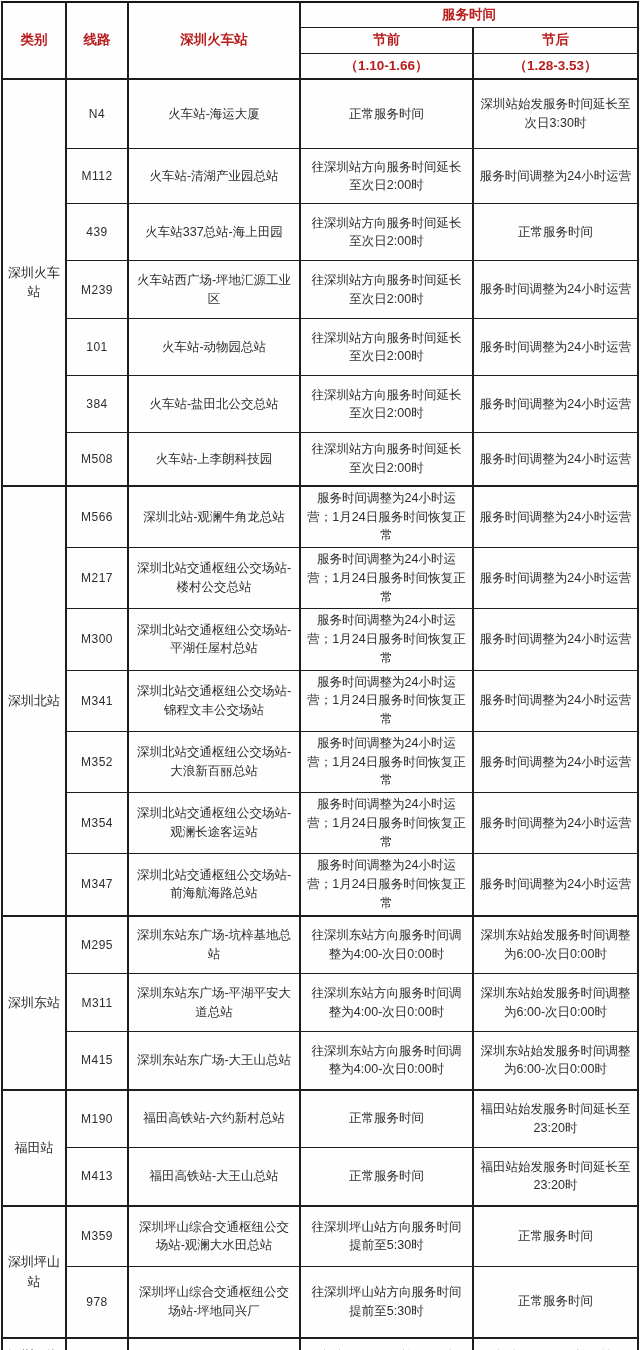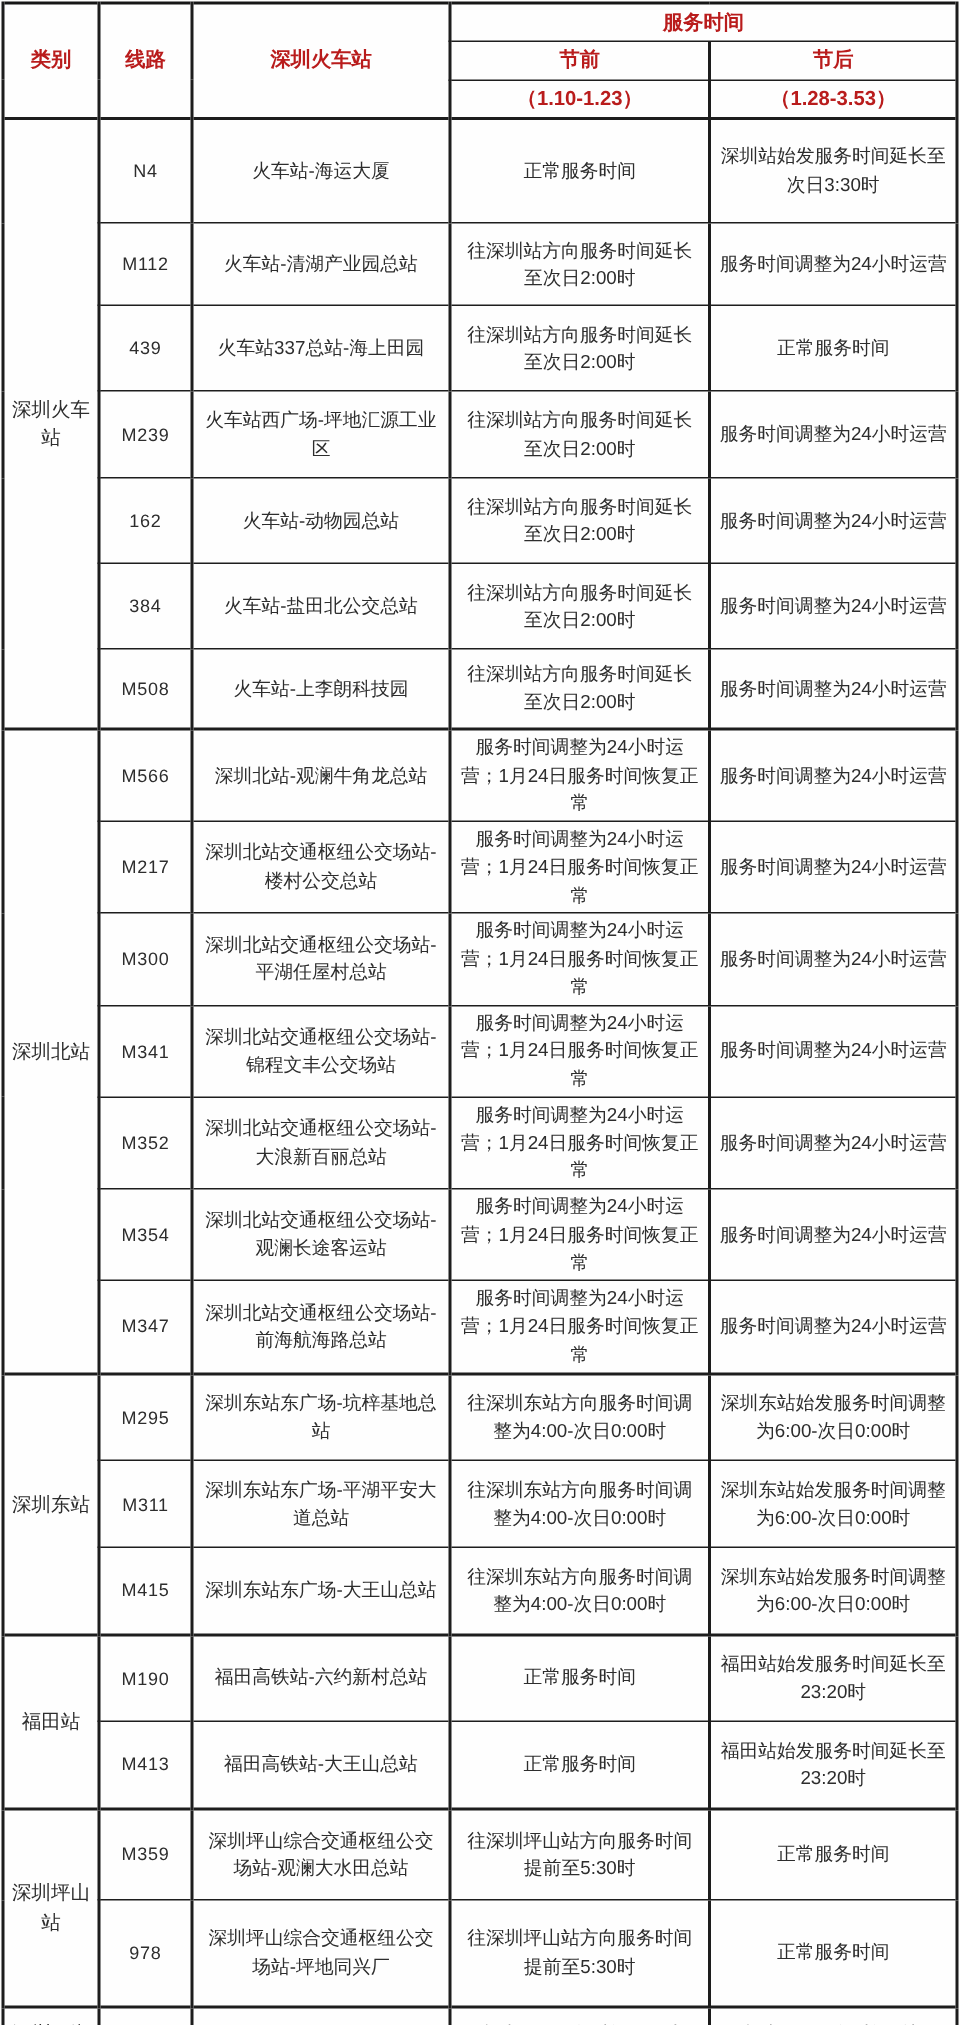--- a/index.html
+++ b/index.html
@@ -66,21 +66,21 @@
         <th rowspan="3">类别</th>
         <th rowspan="3">线路</th>
         <th rowspan="3">深圳火车站</th>
         <th colspan="2">服务时间</th>
       </tr>
       <tr class="h2" style="height:16px">
         <th>节前</th>
         <th>节后</th>
       </tr>
       <tr class="h3" style="height:19px">
-        <th>（1.10-1.23）</th>
+        <th>（1.10-1.66）</th>
         <th>（1.28-3.53）</th>
       </tr>
     </thead>
     <tbody>
 
       <tr class="sec-top" style="height:70px">
         <td class="cat-cell" rowspan="7">深圳火车站</td>
         <td class="line-cell">N4</td>
         <td>火车站-海运大厦</td>
         <td>正常服务时间</td>
@@ -98,21 +98,21 @@
         <td>往深圳站方向服务时间延长至次日2:00时</td>
         <td>正常服务时间</td>
       </tr>
       <tr style="height:58px">
         <td class="line-cell">M239</td>
         <td>火车站西广场-坪地汇源工业区</td>
         <td>往深圳站方向服务时间延长至次日2:00时</td>
         <td>服务时间调整为24小时运营</td>
       </tr>
       <tr style="height:57px">
-        <td class="line-cell">162</td>
+        <td class="line-cell">101</td>
         <td>火车站-动物园总站</td>
         <td>往深圳站方向服务时间延长至次日2:00时</td>
         <td>服务时间调整为24小时运营</td>
       </tr>
       <tr style="height:57px">
         <td class="line-cell">384</td>
         <td>火车站-盐田北公交总站</td>
         <td>往深圳站方向服务时间延长至次日2:00时</td>
         <td>服务时间调整为24小时运营</td>
       </tr>

